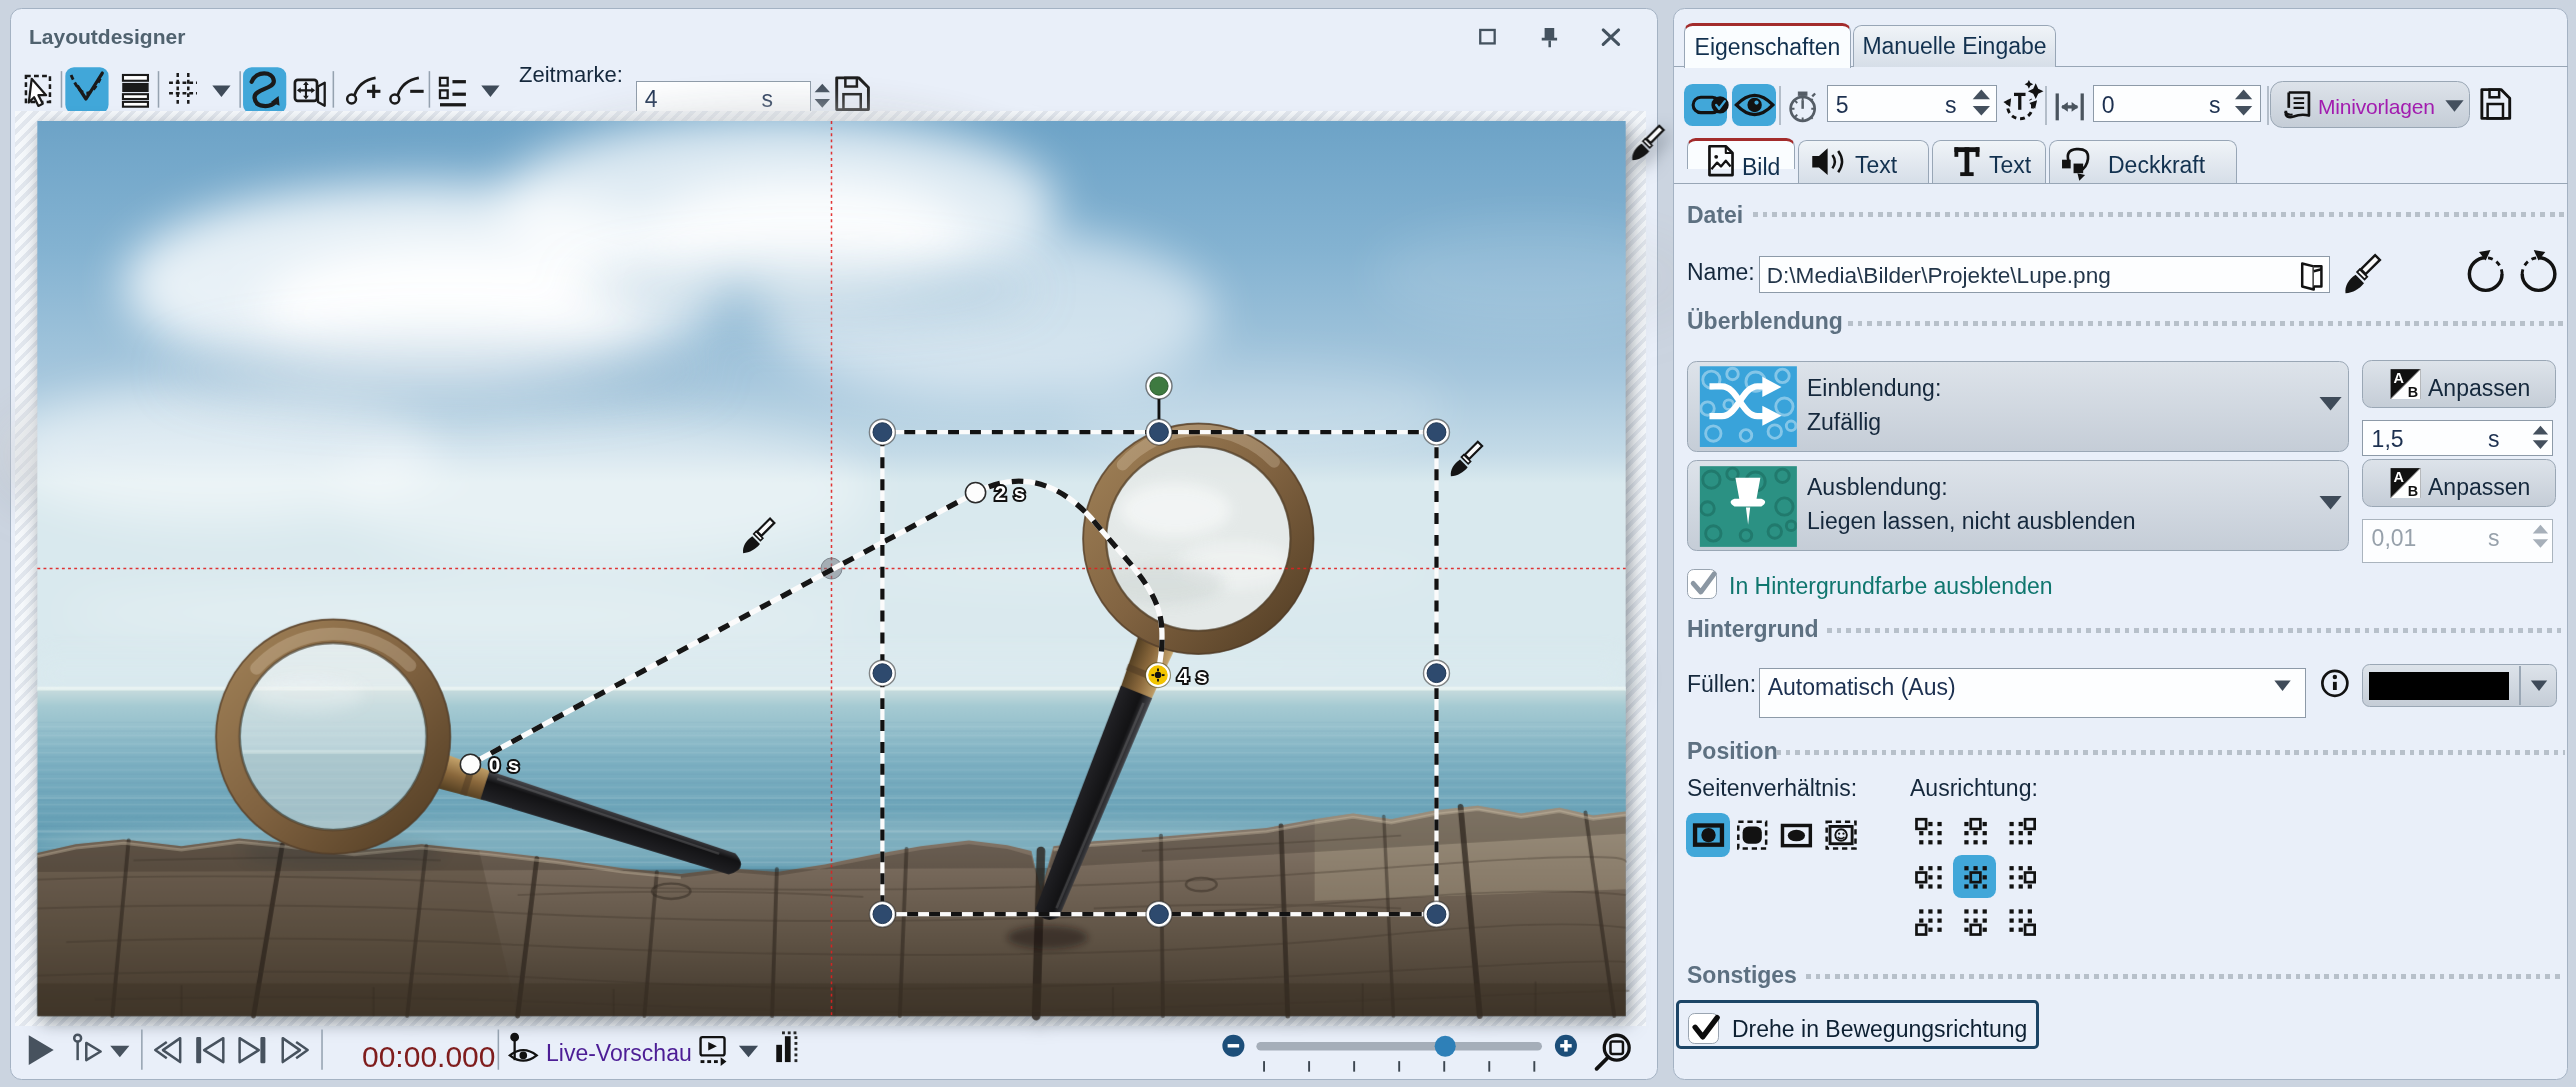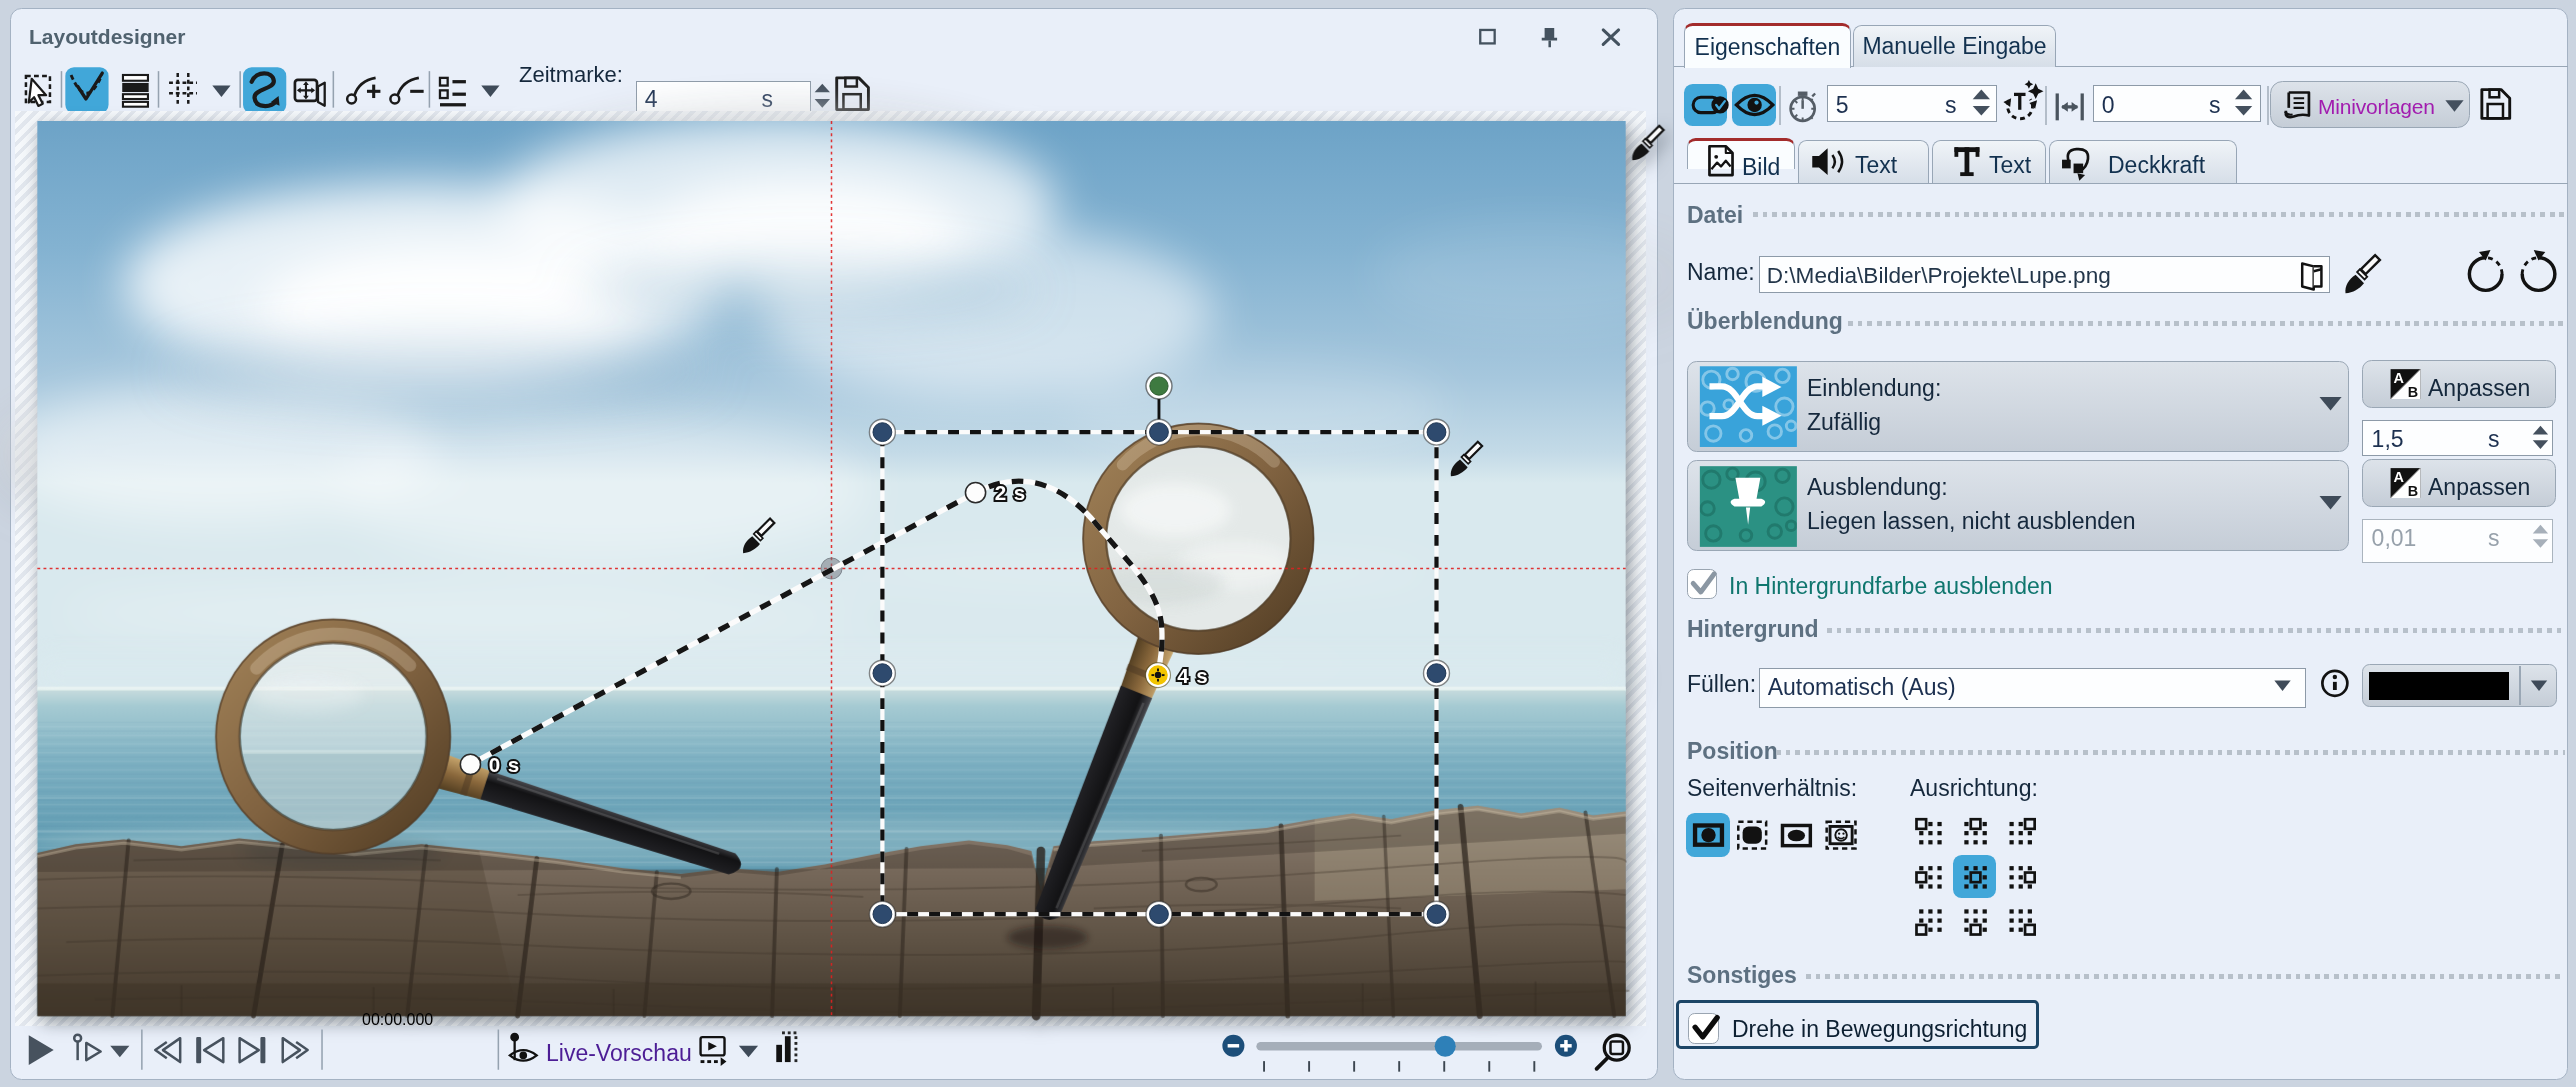--- a/index.html
+++ b/index.html
@@ -427,21 +427,21 @@
 <path d="M1458,45 V56" stroke="#3c4650" stroke-width="2"></path>
 <path d="M1505,45 V56" stroke="#3c4650" stroke-width="2"></path>
 <path d="M1552,45 V56" stroke="#3c4650" stroke-width="2"></path>
 <path d="M1599,45 V56" stroke="#3c4650" stroke-width="2"></path>
 <g stroke="#111" fill="none">
       <circle cx="1685" cy="31" r="13" stroke-width="3.4"></circle>
       <rect x="1678.5" y="24.5" width="13" height="13" rx="2" stroke-width="2.6"></rect>
       <path d="M1675,42 L1664,53" stroke-width="4" stroke-linecap="round"></path>
     </g>
 </svg>
-<div class="abs" style="left:362px;top:1011px;font-size:16px;color:#000000">00:00.000</div>
+<div class="abs" style="left:362px;top:1040px;font-size:30px;color:#7f1d1d">00:00.000</div>
 <div class="abs" style="left:546px;top:1040px;font-size:23px;color:#4c1d95">Live-Vorschau</div>
 
 <div class="panel" style="left:1673px;top:7.7px;width:895px;height:1072px"></div>
 <div class="abs" style="left:1674px;top:66px;width:894px;height:1px;background:#98a6b6"></div>
 <div class="tab on" style="left:1684px;top:23px;width:167px;height:45px;line-height:42px">Eigenschaften</div>
 <div class="tab off" style="left:1853px;top:25px;width:203px;height:42px;line-height:40px">Manuelle Eingabe</div>
 <div class="abs" style="left:1674px;top:183px;width:894px;height:1px;background:#98a6b6"></div>
 <div class="tab on" style="left:1687px;top:138px;width:108px;height:31px">
     <span style="position:absolute;left:54px;top:12.5px">Bild</span>
   </div>
@@ -497,21 +497,21 @@
 <div class="inp" style="left:2362px;top:519px;width:191px;height:44px;border-width:1.4px;border-color:#aab4be">
     <span style="position:absolute;left:8.6px;top:4.8px;color:#97a1ab">0,01</span>
     <span style="position:absolute;left:125px;top:4.8px;color:#97a1ab">s</span>
   </div>
 <div class="abs" style="left:1687px;top:569px;width:30px;height:30px;background:#fff;border:1.9px solid #9aa5b1;border-radius:6.7px"></div>
 <div class="lbl" style="left:1729px;top:575px;color:#0f766e">In Hintergrundfarbe ausblenden</div>
 
 <div class="hdr" style="left:1687px;top:618px">Hintergrund</div>
 <div class="dot" style="left:1827px;top:628px;width:738px"></div>
 <div class="lbl" style="left:1687px;top:673px">Füllen:</div>
-<div class="inp" style="left:1759px;top:668px;width:547px;height:40px;border-width:1.4px">
+<div class="inp" style="left:1759px;top:668px;width:547px;height:50px;border-width:1.4px">
     <span style="position:absolute;left:7.7px;top:4.8px">Automatisch (Aus)</span>
   </div>
 <div class="btn" style="left:2362px;top:664px;width:195px;height:43px;border-radius:7.7px"></div>
 <div class="abs" style="left:2369px;top:672px;width:140px;height:28px;background:#000"></div>
 <div class="abs" style="left:2519px;top:666px;width:1.9px;height:39px;background:#9aa7b5"></div>
 
 <div class="hdr" style="left:1687px;top:740px">Position</div>
 <div class="dot" style="left:1776px;top:750px;width:789px"></div>
 <div class="lbl" style="left:1687px;top:777px">Seitenverhältnis:</div>
 <div class="lbl" style="left:1910px;top:777px">Ausrichtung:</div>

